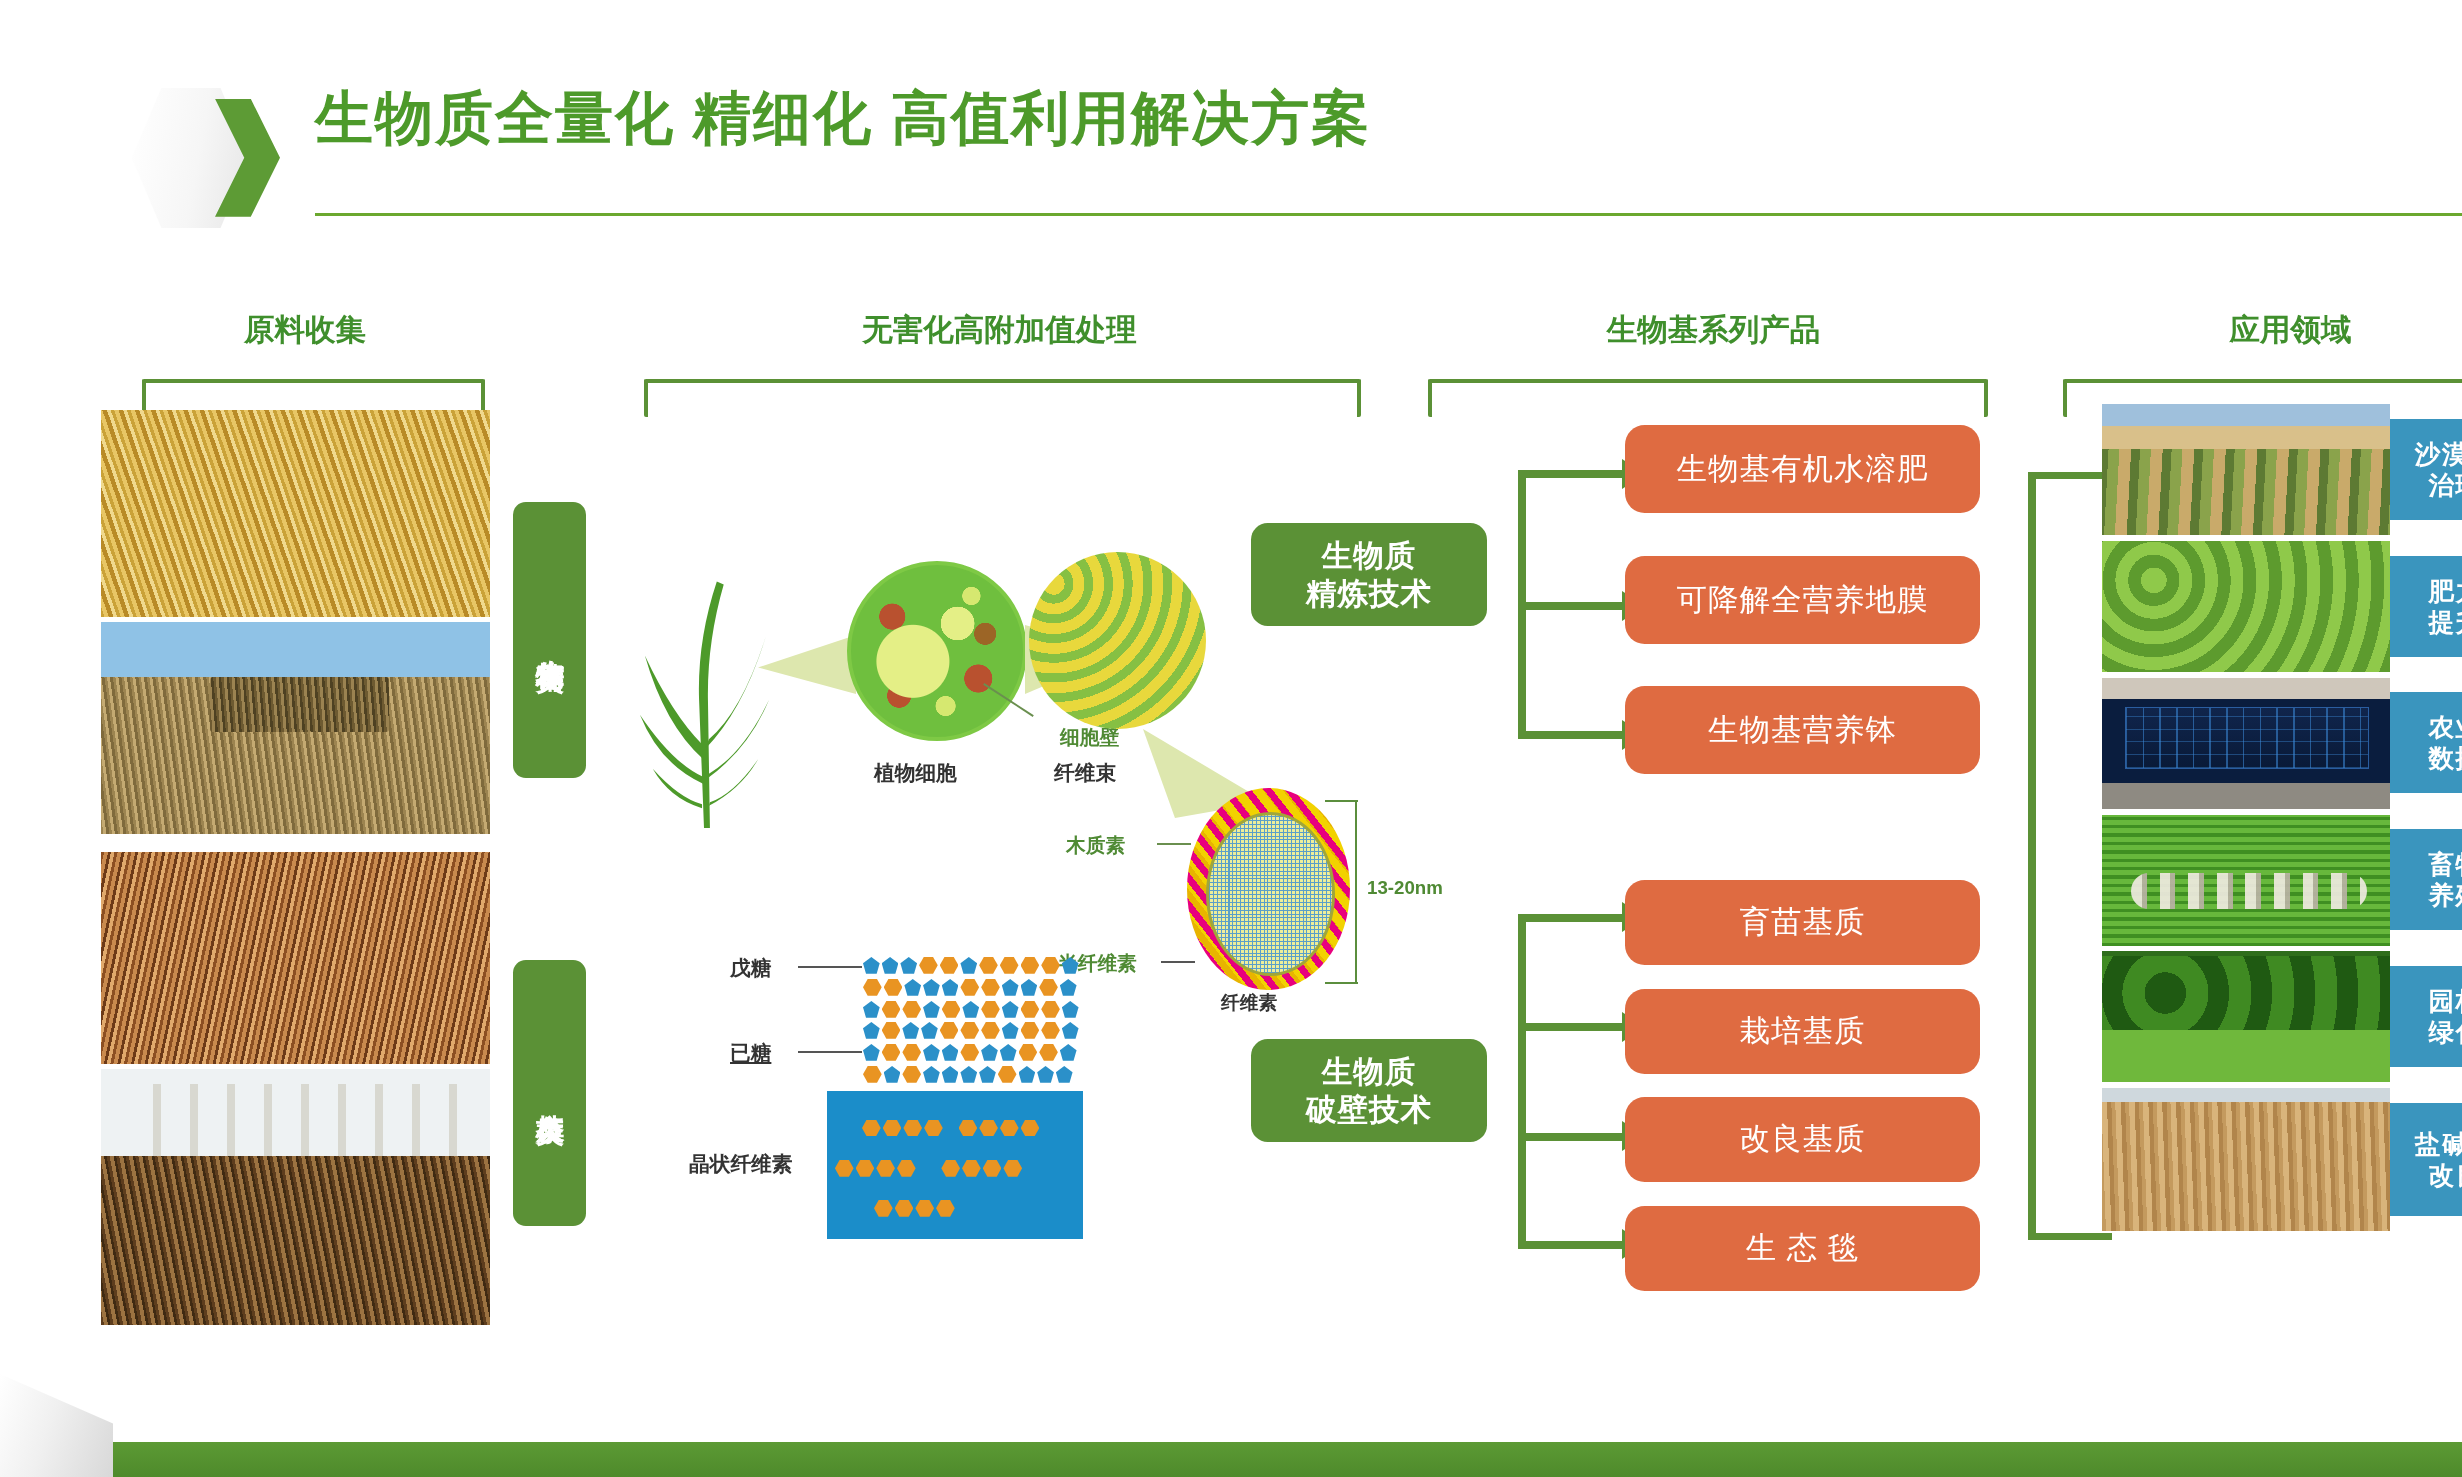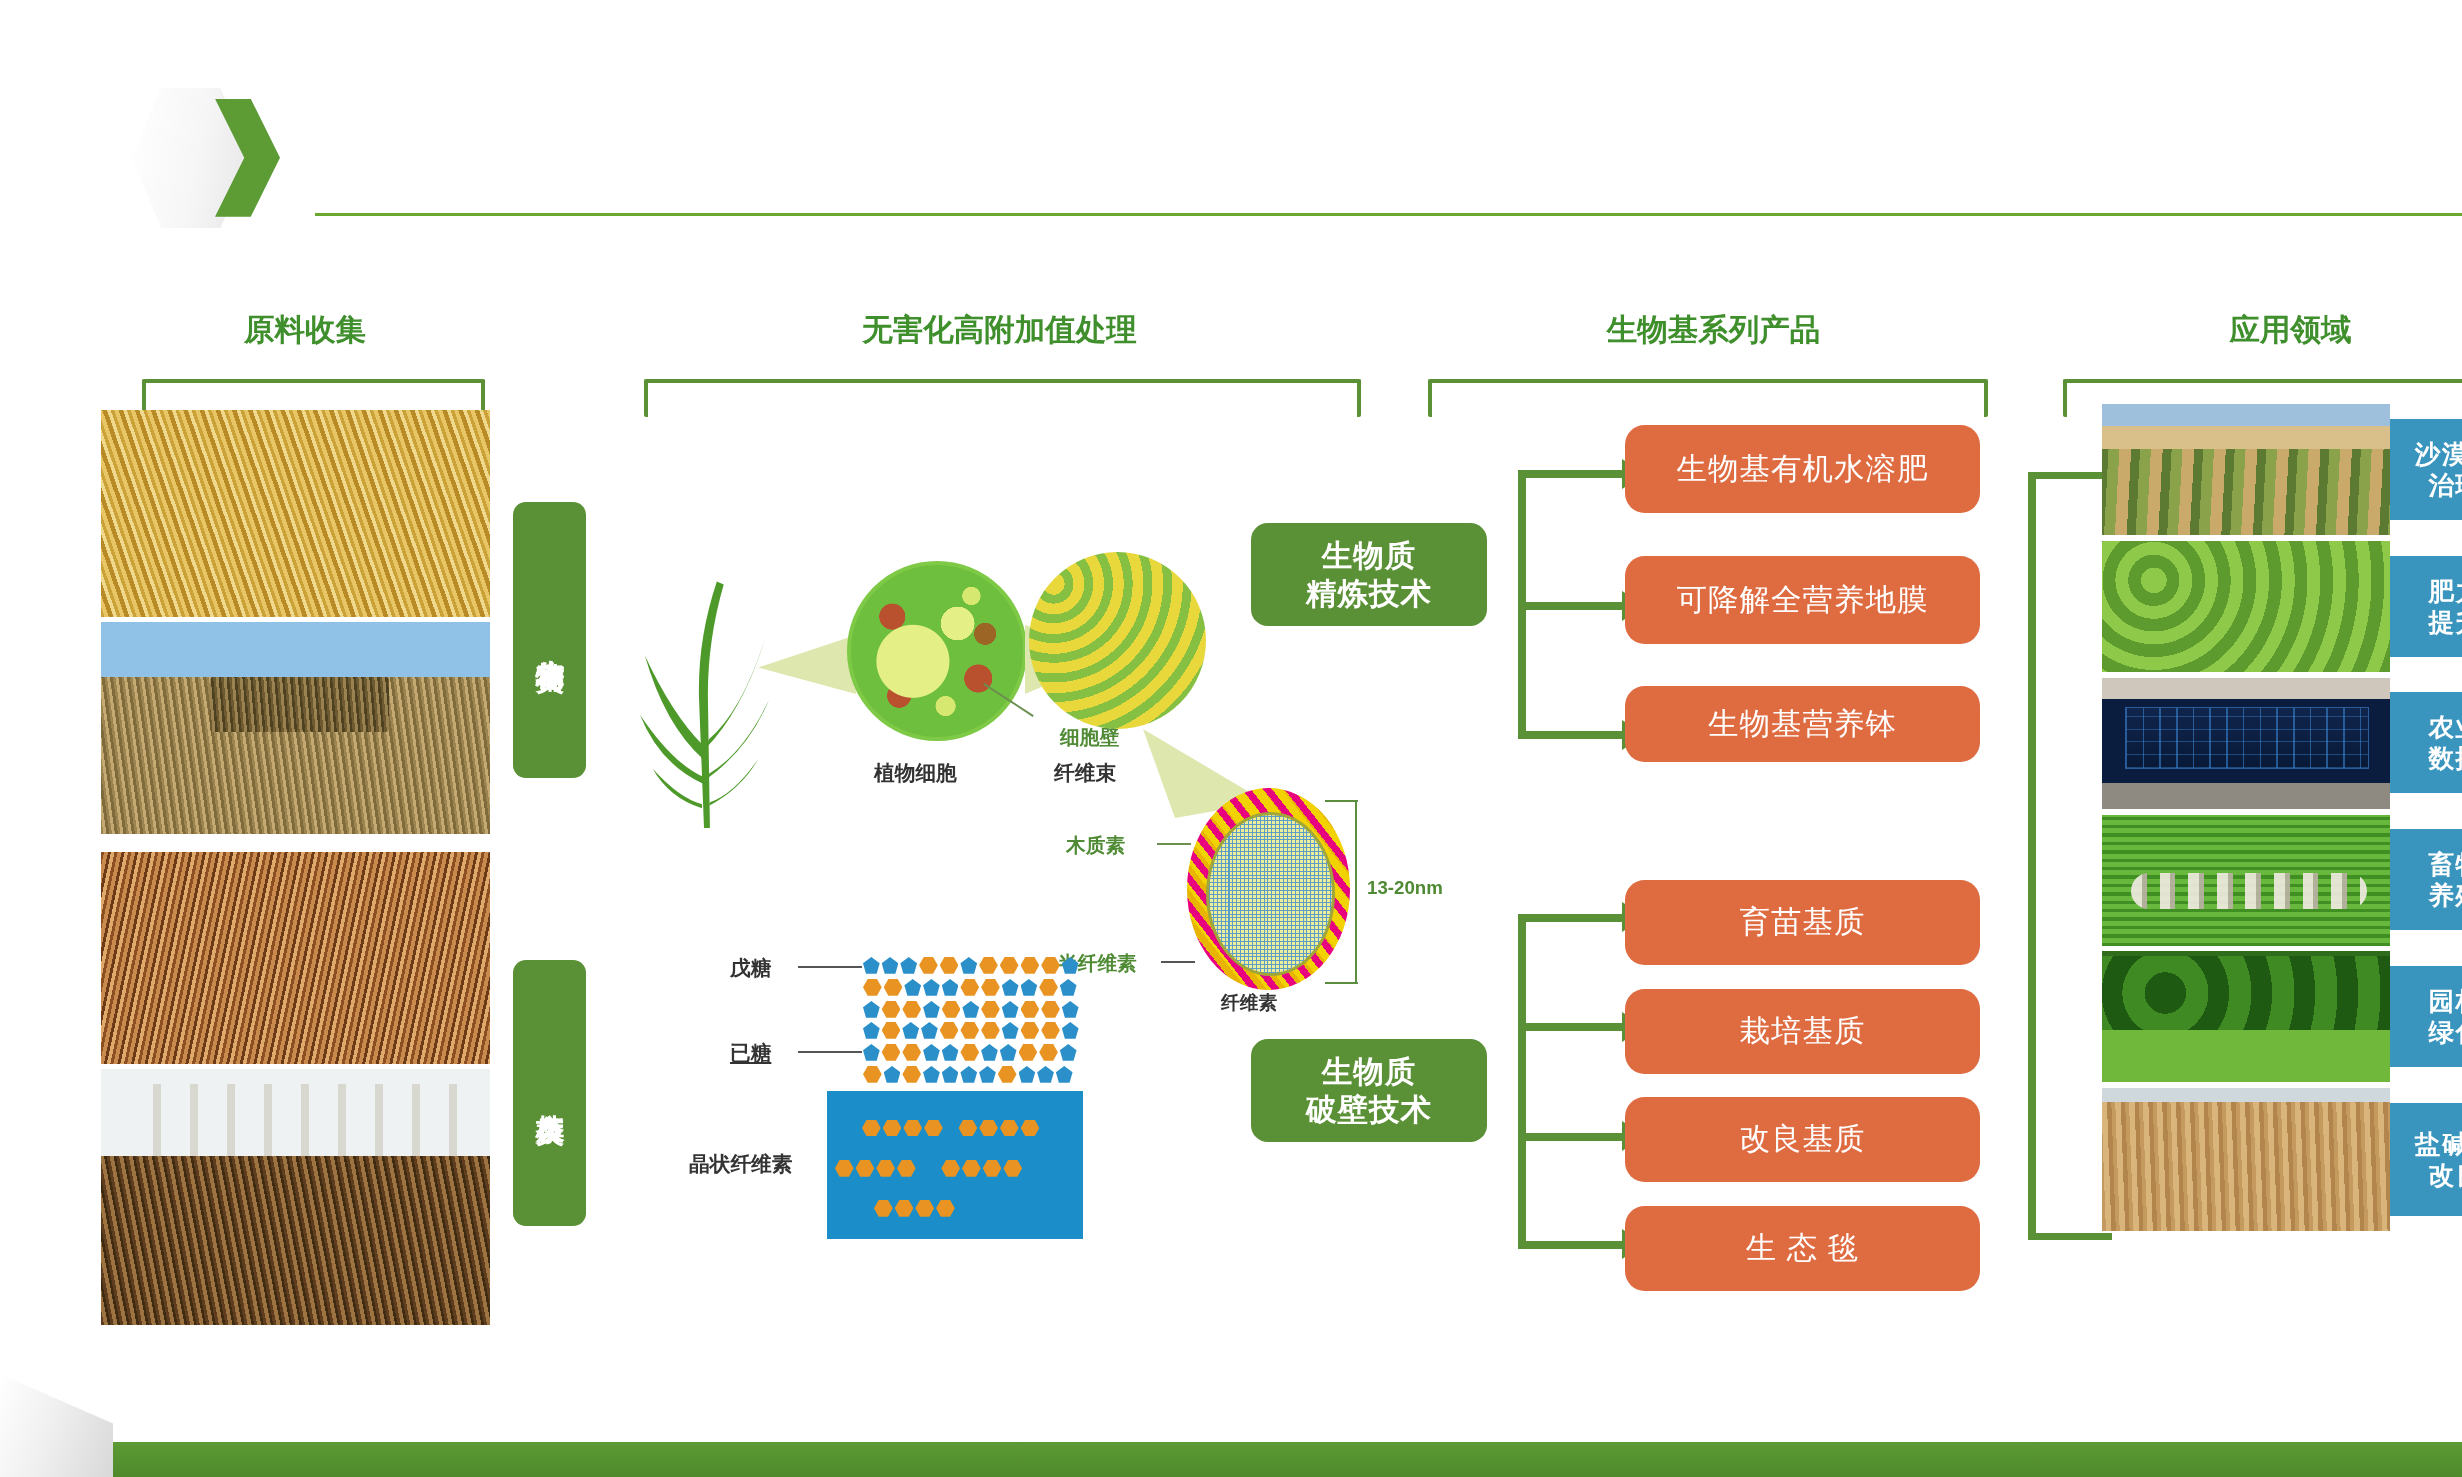--- a/index.html
+++ b/index.html
@@ -165,20 +165,21 @@
      clip-path:polygon(0 0,100% 48%,100% 100%,0 100%);}
 </style>
 </head>
 <body>
 
 <div id="title-bar">
   <div id="hex-logo">
     <div id="hex-white"></div>
     <div id="hex-green"></div>
   </div>
+  <div id="page-title">生物质全量化 精细化 高值利用解决方案</div>
   <div id="title-rule"></div>
 </div>
 
 <div class="sec-head" style="left:123px;top:310px;width:364px;">原料收集</div>
 <div class="sec-bracket" style="left:142px;top:379px;width:335px;height:34px;"></div>
 
 <div class="sec-head" style="left:630px;top:310px;width:739px;">无害化高附加值处理</div>
 <div class="sec-bracket" style="left:644px;top:379px;width:709px;height:34px;"></div>
 
 <div class="sec-head" style="left:1418px;top:310px;width:591px;">生物基系列产品</div>
@@ -378,21 +379,21 @@
 <div class="arrow-head" style="left:1622px;top:902px;"></div>
 <div class="conn-h" style="left:1518px;top:1023px;width:104px;height:7.9px;"></div>
 <div class="arrow-head" style="left:1622px;top:1012px;"></div>
 <div class="conn-h" style="left:1518px;top:1133px;width:104px;height:7.9px;"></div>
 <div class="arrow-head" style="left:1622px;top:1121px;"></div>
 <div class="conn-h" style="left:1518px;top:1241px;width:104px;height:7.9px;"></div>
 <div class="arrow-head" style="left:1622px;top:1229px;"></div>
 
 <div class="prod-box" style="left:1625px;top:425px;width:355px;height:88px;">生物基有机水溶肥</div>
 <div class="prod-box" style="left:1625px;top:556px;width:355px;height:88px;">可降解全营养地膜</div>
-<div class="prod-box" style="left:1625px;top:686px;width:355px;height:76px;">生物基营养钵</div>
+<div class="prod-box" style="left:1625px;top:686px;width:355px;height:88px;">生物基营养钵</div>
 
 <div class="prod-box" style="left:1625px;top:880px;width:355px;height:85px;">育苗基质</div>
 <div class="prod-box" style="left:1625px;top:989px;width:355px;height:85px;">栽培基质</div>
 <div class="prod-box" style="left:1625px;top:1097px;width:355px;height:85px;">改良基质</div>
 <div class="prod-box" style="left:1625px;top:1206px;width:355px;height:85px;">生 态 毯</div>
 
 <div class="conn-v" style="left:2028px;top:472px;width:7.9px;height:768px;"></div>
 <div class="conn-h" style="left:2028px;top:472px;width:84px;height:6.9px;"></div>
 <div class="conn-h" style="left:2028px;top:1233px;width:84px;height:6.9px;"></div>
 

